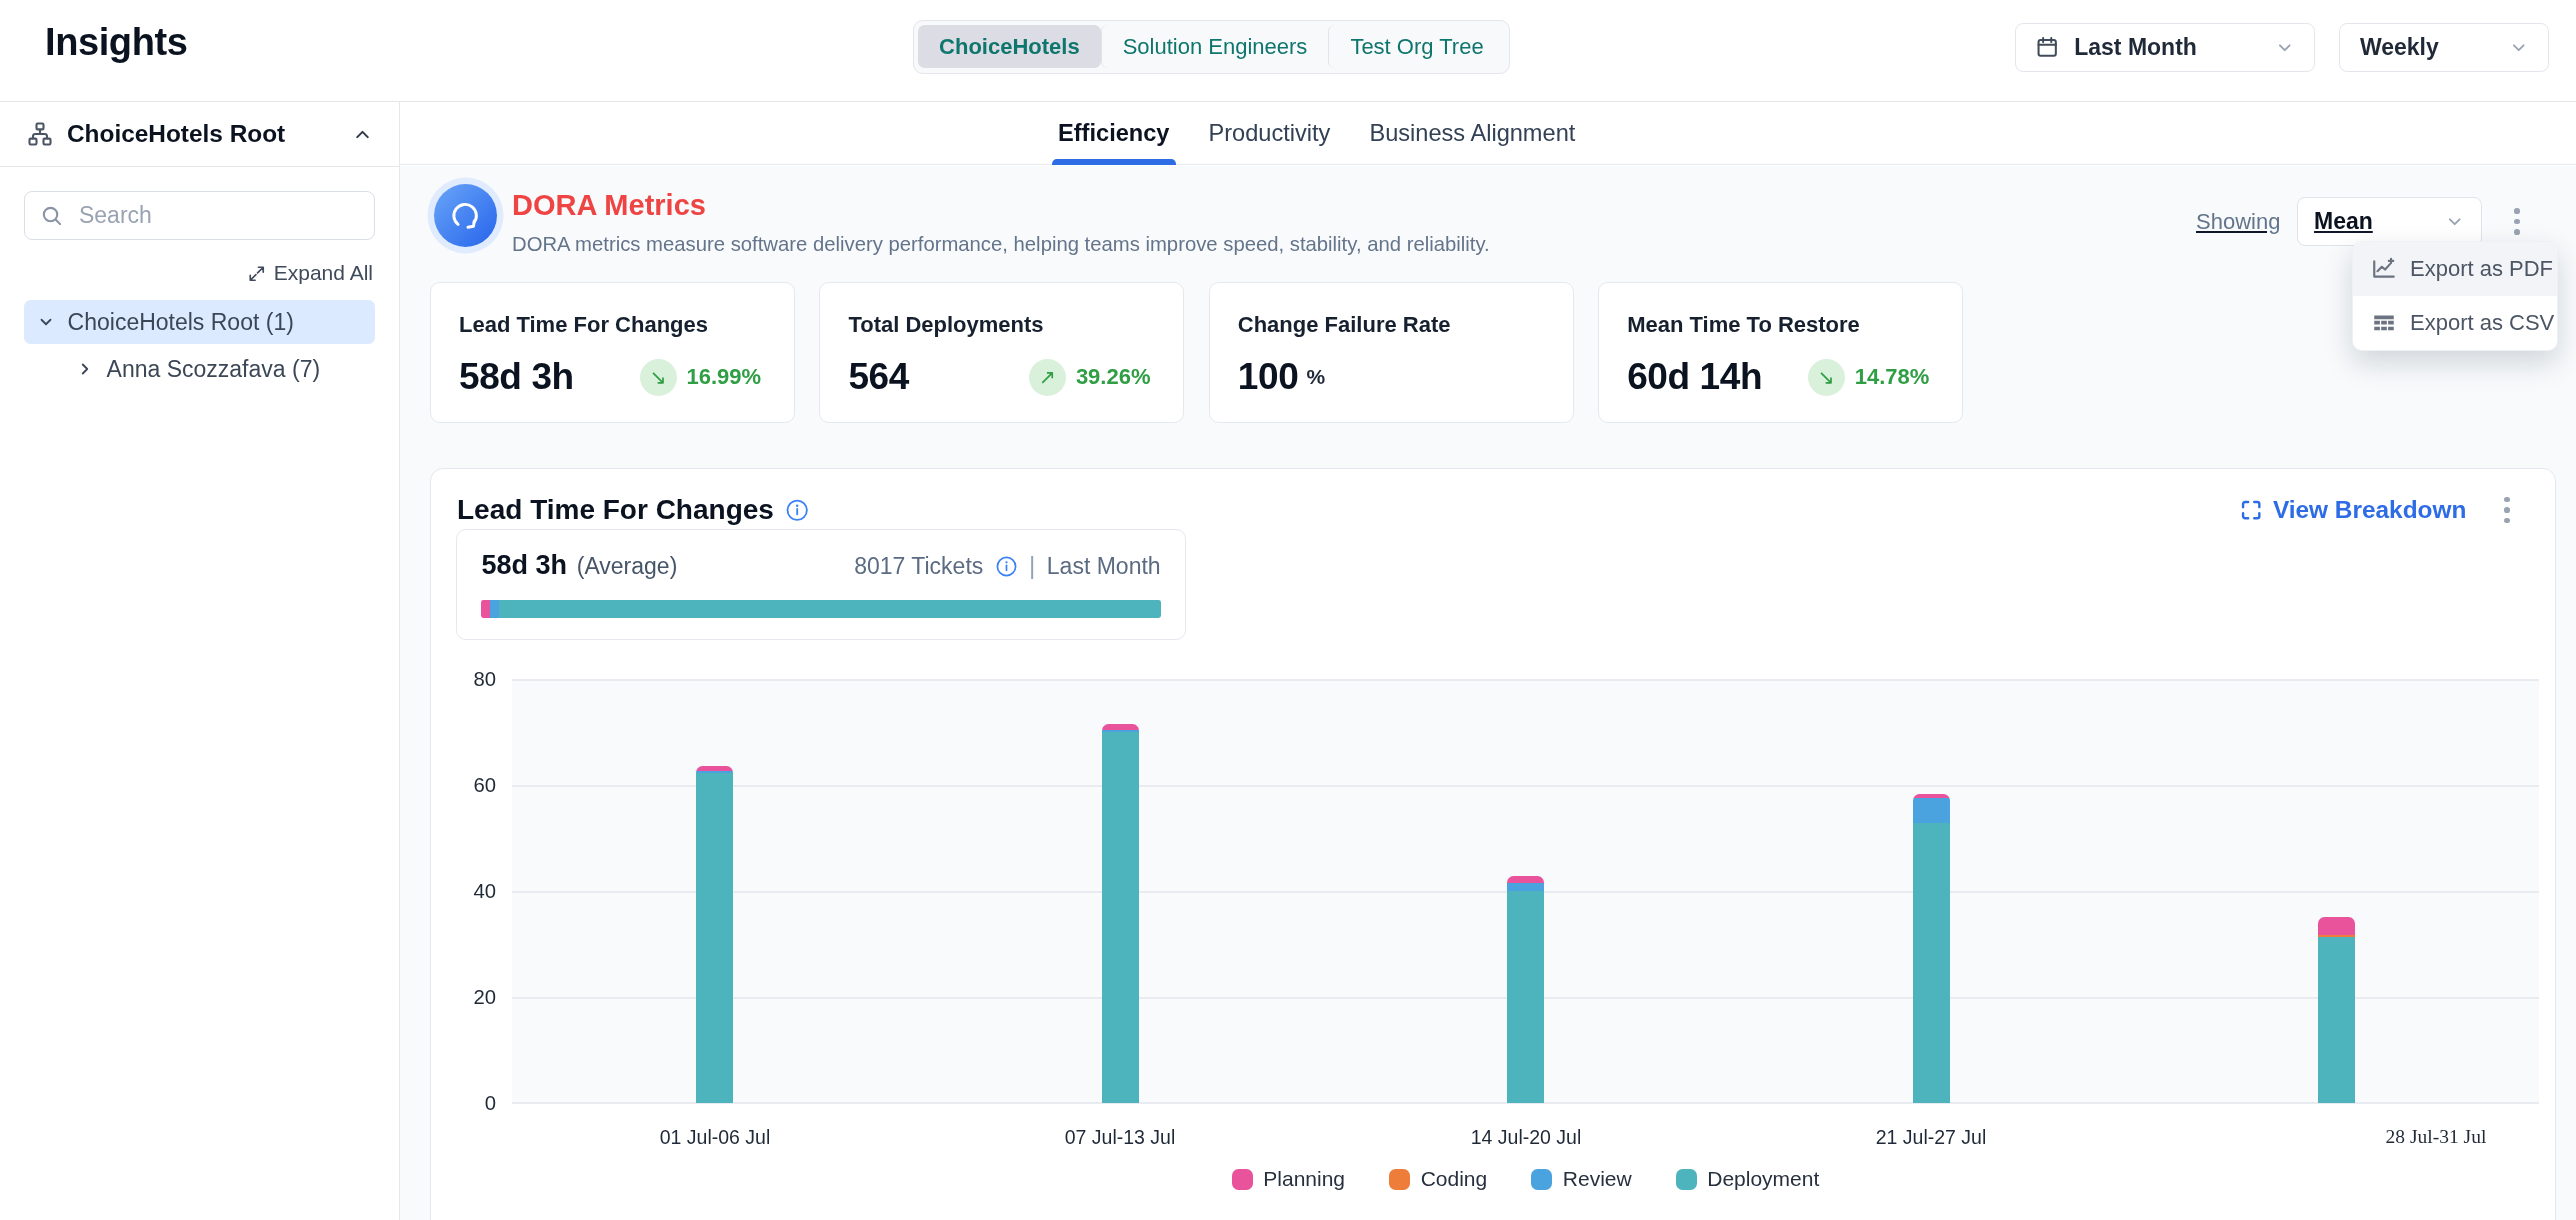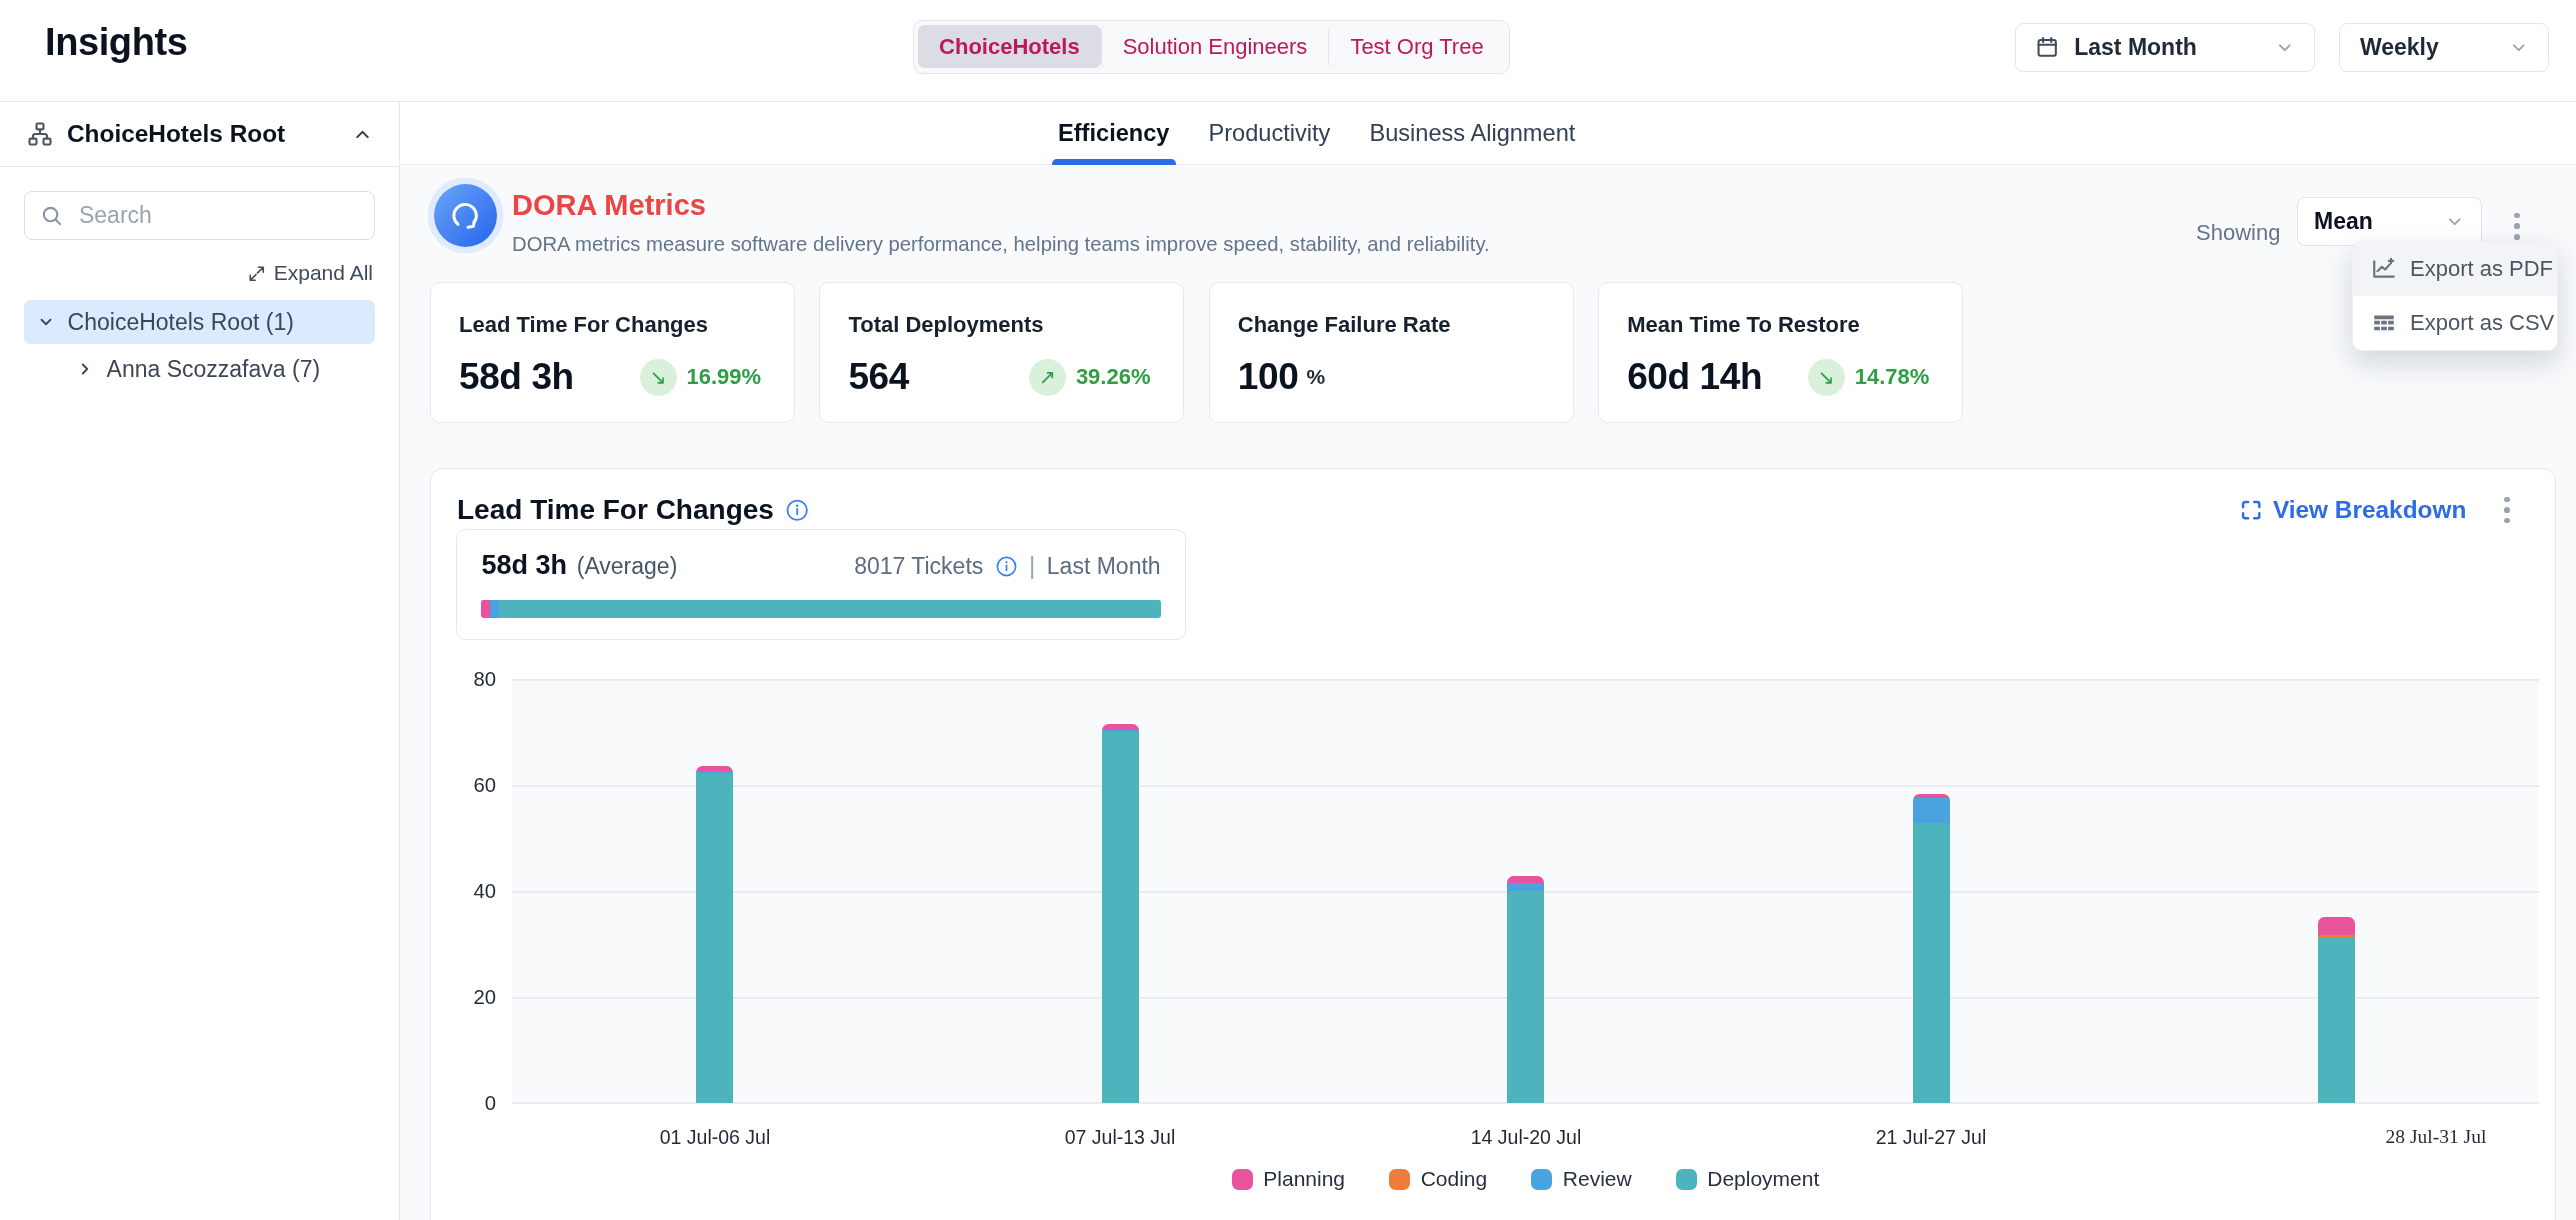--- a/index.html
+++ b/index.html
@@ -6,21 +6,21 @@
   html,body { width:2576px; height:1221px; overflow:hidden; background:#fff;
     font-family:"Liberation Sans","DejaVu Sans",sans-serif; color:#0f172a; }
   #app { position:relative; width:2576px; height:1221px; background:#fff; }
 
   
   .topbar { position:absolute; left:0; top:0; width:2576px; height:102px; background:#fff;
     border-bottom:1.6px solid #e5e7eb; z-index:5; }
   .app-title { position:absolute; left:45px; top:21px; font-size:38px; font-weight:800; letter-spacing:-0.4px; color:#0b1220; }
   .seg-control { position:absolute; left:913px; top:19.5px; height:54px; display:flex; align-items:stretch;
     background:#f8f9fb; border:1.6px solid #e4e6eb; border-radius:9.8px; padding:4.1px; }
-  .seg-item { display:flex; align-items:center; padding:0 21px; font-size:22px; color:#be185d;
+  .seg-item { display:flex; align-items:center; padding:0 21px; font-size:22px; color:#0f766e;
     border-radius:6.5px; white-space:nowrap; position:relative; cursor:pointer; }
   .seg-item + .seg-item { border-left:1.6px solid #e1e3e8; }
   .seg-item.active { background:#dcdde4; font-weight:700; border-left-color:transparent; }
   .top-right { position:absolute; right:27px; top:23px; display:flex; gap:24.4px; }
   .top-btn { height:49px; display:flex; align-items:center; gap:14.6px; background:#fff;
     border:1.6px solid #e3e6ec; border-radius:8.1px; padding:0 19.5px; font-size:23px; font-weight:600; color:#1f2937; cursor:pointer; }
   .top-btn .spacer { width:49px; }
   .top-btn.weekly .spacer { width:41px; }
 
   
@@ -51,21 +51,21 @@
     background:#2e6ce6; border-radius:4.9px 4.9px 0 0; }
   .content { position:absolute; left:400px; top:166px; right:0; bottom:0; background:#f8fafc; }
 
   
   .dora-icon { position:absolute; left:434px; top:184px; width:63px; height:63px; border-radius:50%;
     background:linear-gradient(135deg,#6aa6f8,#2563eb); box-shadow:0 0 0 6.5px #e0ebfd;
     display:flex; align-items:center; justify-content:center; }
   .dora-text { position:absolute; left:512px; top:189px; }
   .dora-text h2 { font-size:29px; font-weight:700; color:#ef4444; }
   .dora-text p { margin-top:11.4px; font-size:20.3px; color:#64748b; }
-  .showing-group { position:absolute; left:2196px; top:197px; height:49px; display:flex; align-items:flex-end; }
+  .showing-group { position:absolute; left:2196px; top:197px; height:49px; display:flex; align-items:center;text-decoration:underline; }
   .showing-label { font-size:22px; color:#64748b; margin-right:16.3px; }
   .mean-select { width:185px; height:49px; background:#fff; border:1.6px solid #dfe3ea; border-radius:8.1px;
     display:flex; align-items:center; justify-content:space-between; padding:0 16.3px; cursor:pointer; }
   .mean-select .val { font-size:23px; font-weight:600; color:#0b1220; }
   .kebab { display:flex; flex-direction:column; gap:4.9px; padding:6.5px; margin-left:26px; cursor:pointer; }
   .kebab i { width:5.7px; height:5.7px; border-radius:50%; background:#9aa3b2; }
 
   
   .export-menu { position:absolute; left:2352px; top:241px; width:206px; background:#fff;
     border:0.8px solid #eef0f3; border-radius:9.8px; box-shadow:0 11.4px 29px rgba(15,23,42,.16);

